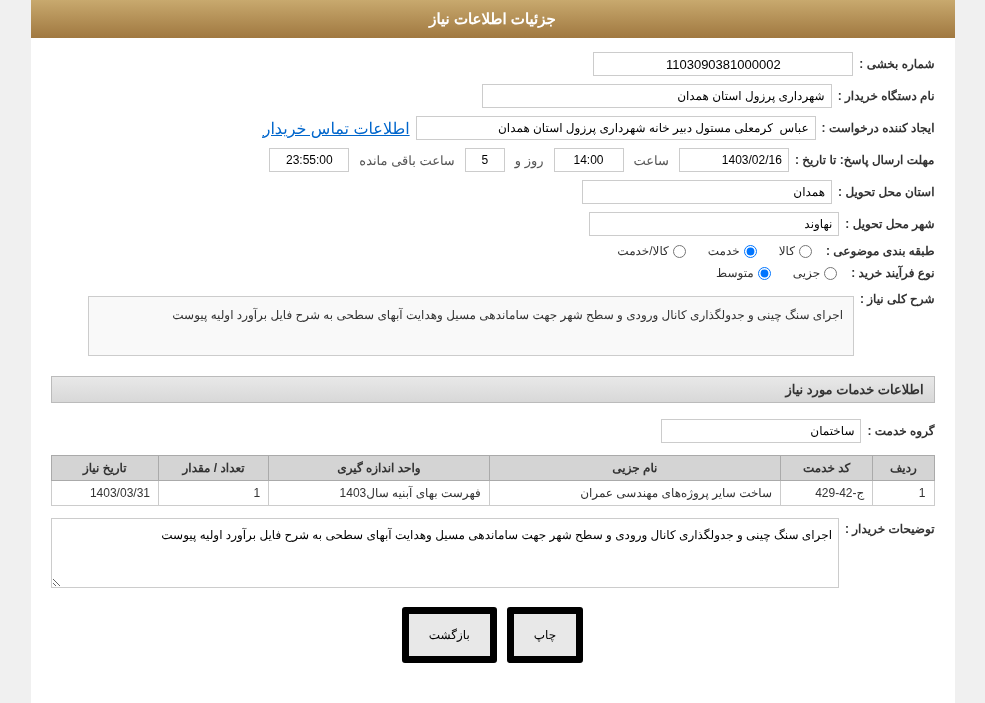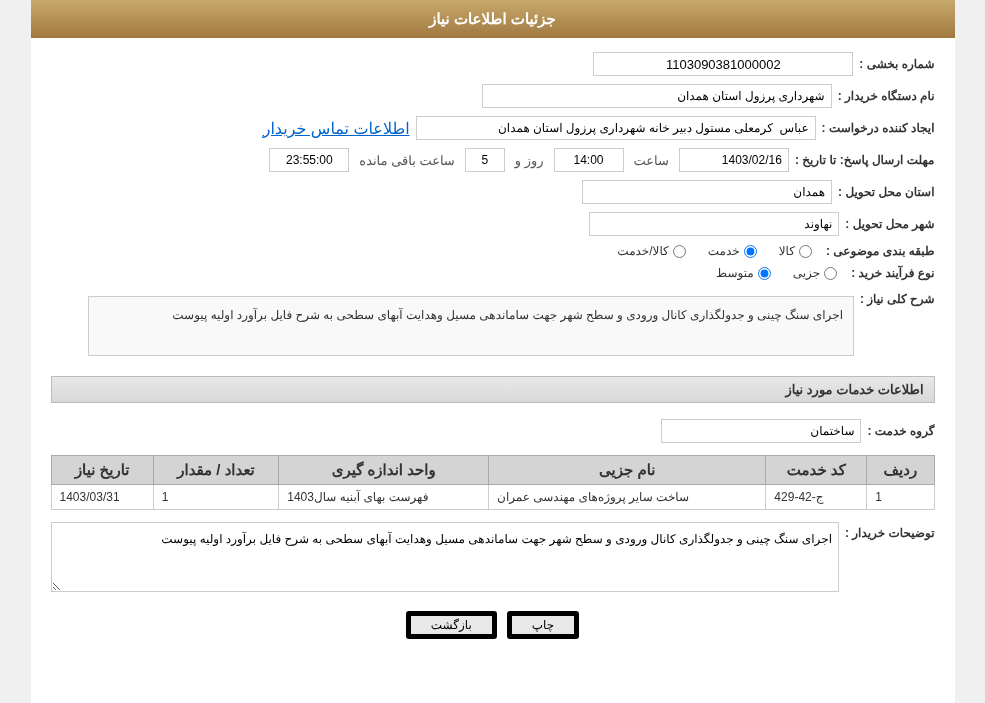--- a/index.html
+++ b/index.html
@@ -58,41 +58,41 @@
     .services-table {
       width: 100%;
       border-collapse: collapse;
       margin: 8px 0;
     }
     .services-table th {
       background: #d4d4d4;
       border: 1px solid #aaa;
       padding: 5px 8px;
       text-align: center;
-      font-size: 15px;
+      font-size: 12px;
       font-weight: bold;
     }
     .services-table td {
       border: 1px solid #ccc;
       padding: 5px 8px;
-      text-align: left;
+      text-align: right;
       font-size: 12px;
       background: #fff;
     }
     .buttons-row {
       display: flex;
       justify-content: center;
       gap: 10px;
       margin: 12px 0;
     }
     .btn {
-      padding: 2px 20px;
+      padding: 14px 20px;
       font-family: Tahoma, Arial, sans-serif;
       font-size: 12px;
-      border: 5px solid #000000;
+      border: 7px solid #000000;
       cursor: pointer;
       background: #e8e8e8;
       border-radius: 3px;
       text-align: right;
     }
     .section-header {
       background: linear-gradient(to bottom, #e8e8e8, #d8d8d8);
       border: 1px solid #bbb;
       padding: 5px 10px;
       font-weight: bold;

